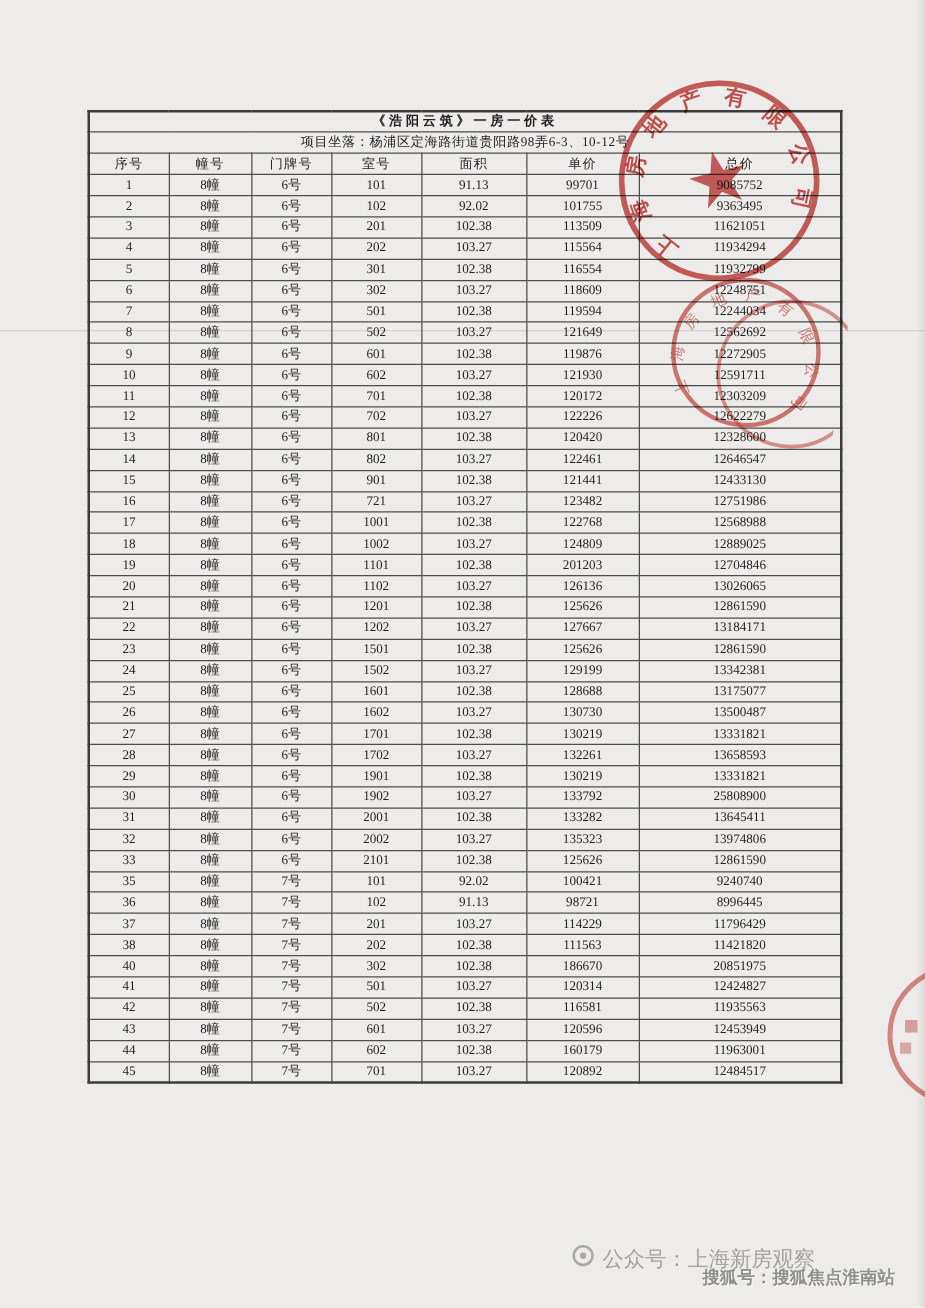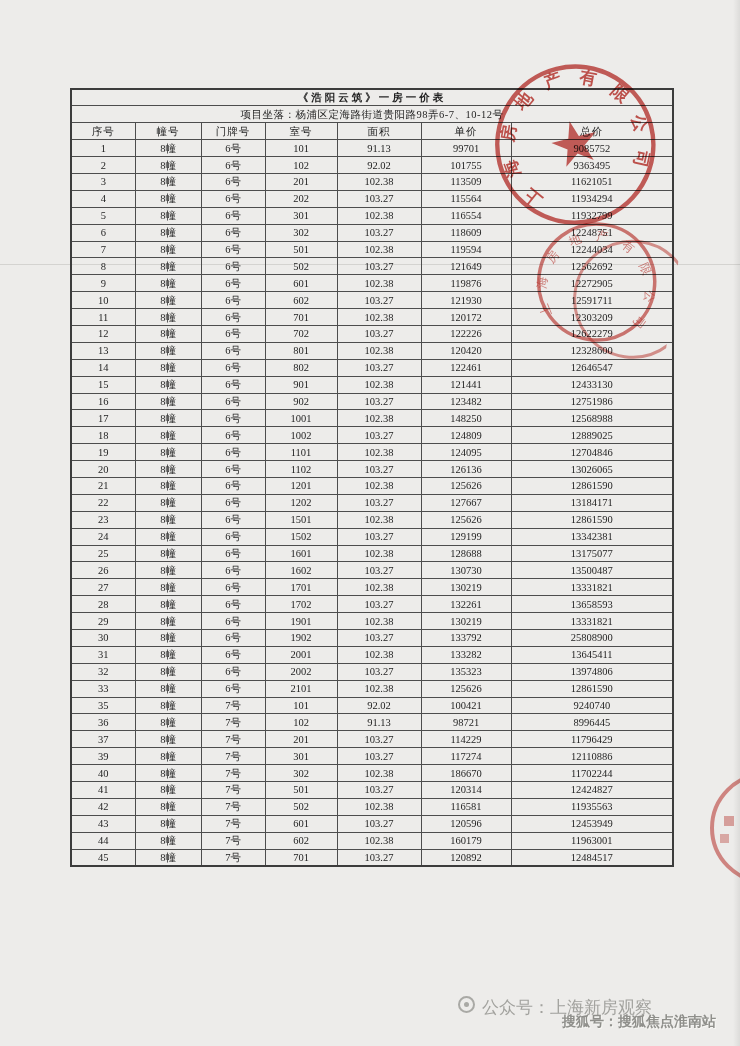--- a/index.html
+++ b/index.html
@@ -48,21 +48,21 @@
       <col style="width:72px">
         <col style="width:84px">
         <col style="width:90px">
       <col style="width:162px">
     </colgroup>
     <tbody>
       <tr>
         <td class="title-cell" colspan="7">《浩阳云筑》一房一价表</td>
       </tr>
       <tr>
-        <td class="loc-cell" colspan="7">项目坐落：杨浦区定海路街道贵阳路98弄6-7、10-12号</td>
+        <td class="loc-cell" colspan="7">项目坐落：杨浦区定海路街道贵阳路98弄6-3、10-12号</td>
       </tr>
       <tr>
           <td class="head-cell">序号</td>
           <td class="head-cell">幢号</td>
           <td class="head-cell">门牌号</td>
           <td class="head-cell">室号</td>
           <td class="head-cell">面积</td>
           <td class="head-cell">单价</td>
           <td class="head-cell">总价</td>
         </tr>
@@ -200,50 +200,50 @@
           <td>6号</td>
           <td>901</td>
           <td>102.38</td>
           <td>121441</td>
           <td>12433130</td>
         </tr>
         <tr>
           <td>16</td>
           <td>8幢</td>
           <td>6号</td>
-          <td>902</td>
+          <td>721</td>
           <td>103.27</td>
           <td>123482</td>
           <td>12751986</td>
         </tr>
         <tr>
           <td>17</td>
           <td>8幢</td>
           <td>6号</td>
           <td>1001</td>
           <td>102.38</td>
-          <td>148250</td>
+          <td>122768</td>
           <td>12568988</td>
         </tr>
         <tr>
           <td>18</td>
           <td>8幢</td>
           <td>6号</td>
           <td>1002</td>
           <td>103.27</td>
           <td>124809</td>
           <td>12889025</td>
         </tr>
         <tr>
           <td>19</td>
           <td>8幢</td>
           <td>6号</td>
           <td>1101</td>
           <td>102.38</td>
-          <td>124095</td>
+          <td>201203</td>
           <td>12704846</td>
         </tr>
         <tr>
           <td>20</td>
           <td>8幢</td>
           <td>6号</td>
           <td>1102</td>
           <td>103.27</td>
           <td>126136</td>
           <td>13026065</td>
@@ -386,36 +386,36 @@
         <tr>
           <td>37</td>
           <td>8幢</td>
           <td>7号</td>
           <td>201</td>
           <td>103.27</td>
           <td>114229</td>
           <td>11796429</td>
         </tr>
         <tr>
-          <td>39</td>
-          <td>8幢</td>
-          <td>7号</td>
-          <td>301</td>
-          <td>103.27</td>
-          <td>117274</td>
-          <td>12110886</td>
+          <td>38</td>
+          <td>8幢</td>
+          <td>7号</td>
+          <td>202</td>
+          <td>102.38</td>
+          <td>111563</td>
+          <td>11421820</td>
         </tr>
         <tr>
           <td>40</td>
           <td>8幢</td>
           <td>7号</td>
           <td>302</td>
           <td>102.38</td>
           <td>186670</td>
-          <td>11702244</td>
+          <td>20851975</td>
         </tr>
         <tr>
           <td>41</td>
           <td>8幢</td>
           <td>7号</td>
           <td>501</td>
           <td>103.27</td>
           <td>120314</td>
           <td>12424827</td>
         </tr>

